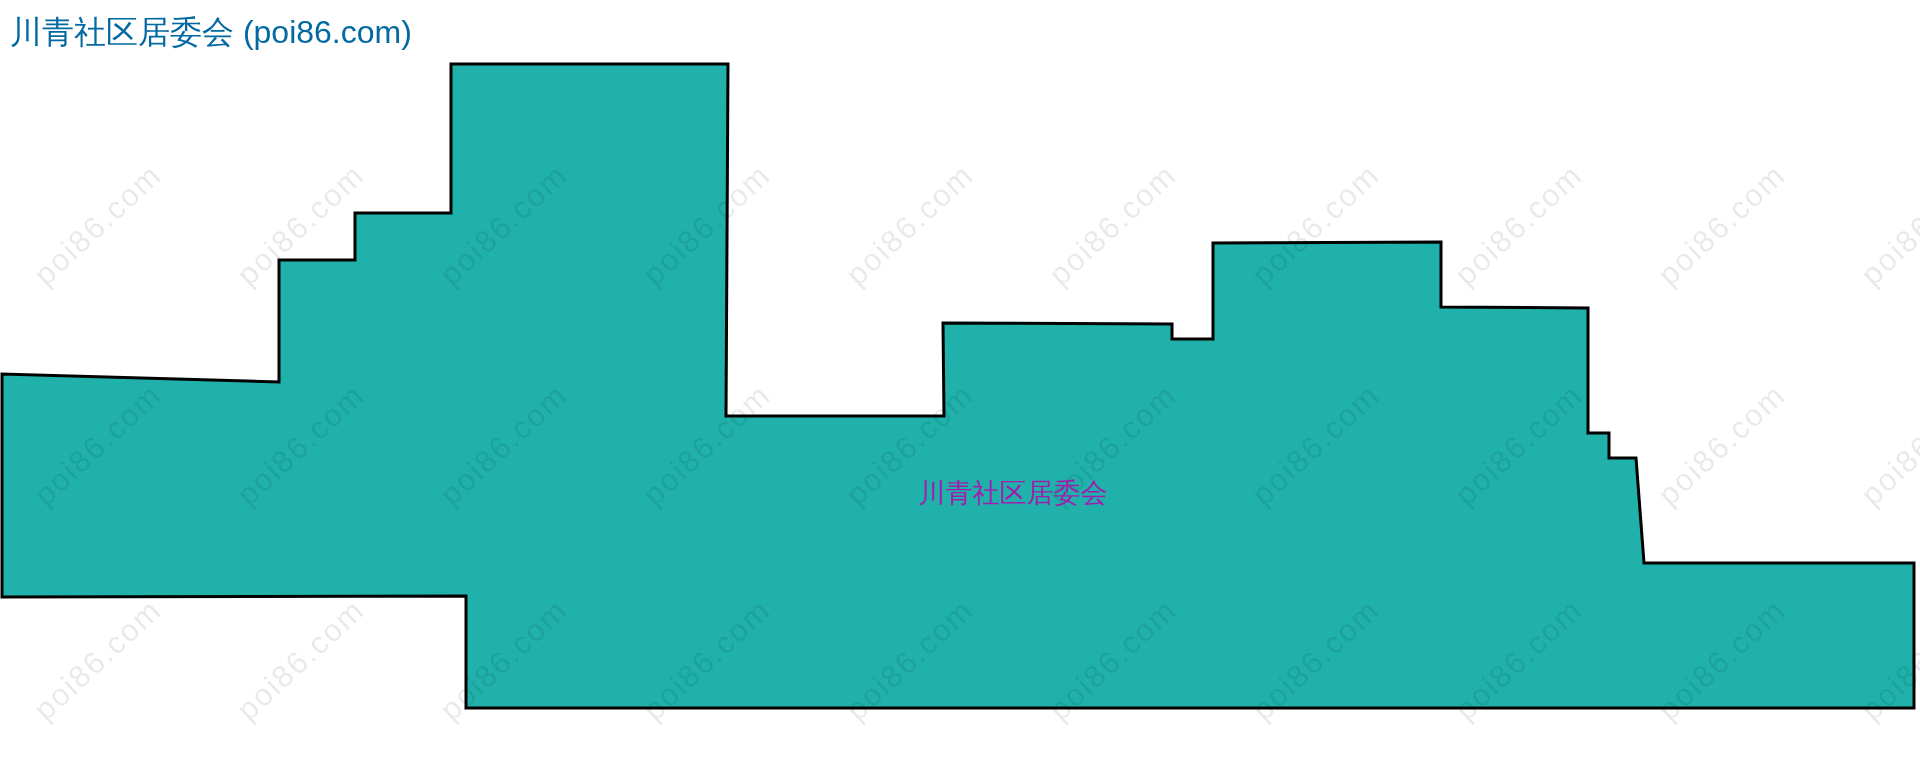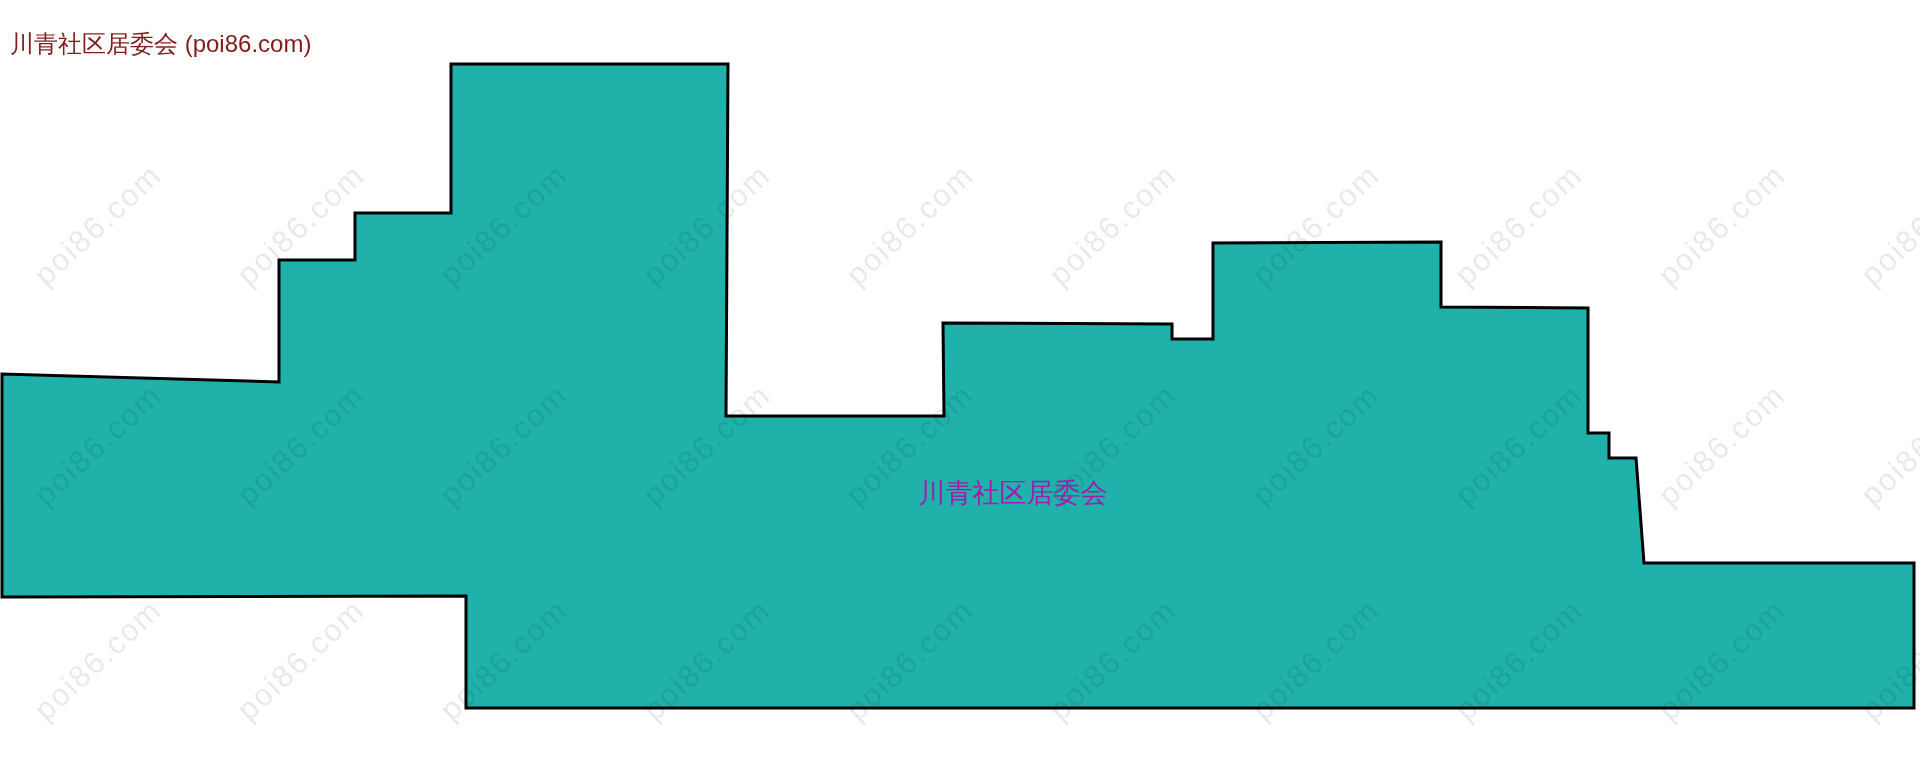--- a/index.html
+++ b/index.html
@@ -32,25 +32,25 @@
   }
   .wm {
     position: absolute;
     white-space: nowrap;
     font-family: "Liberation Sans", sans-serif;
     font-weight: 400;
   }
   .page-title {
     position: absolute;
     left: 10px;
-    top: 24px;
+    top: 12px;
     z-index: 3;
-    font-size: 24px;
+    font-size: 32px;
     line-height: 40px;
-    color: #7f1d1d;
+    color: #0369a1;
     white-space: nowrap;
   }
   .region-label {
     position: absolute;
     z-index: 3;
     transform: translate(-50%, -50%);
     font-size: 27px;
     color: #a21caf;
     white-space: nowrap;
   }

